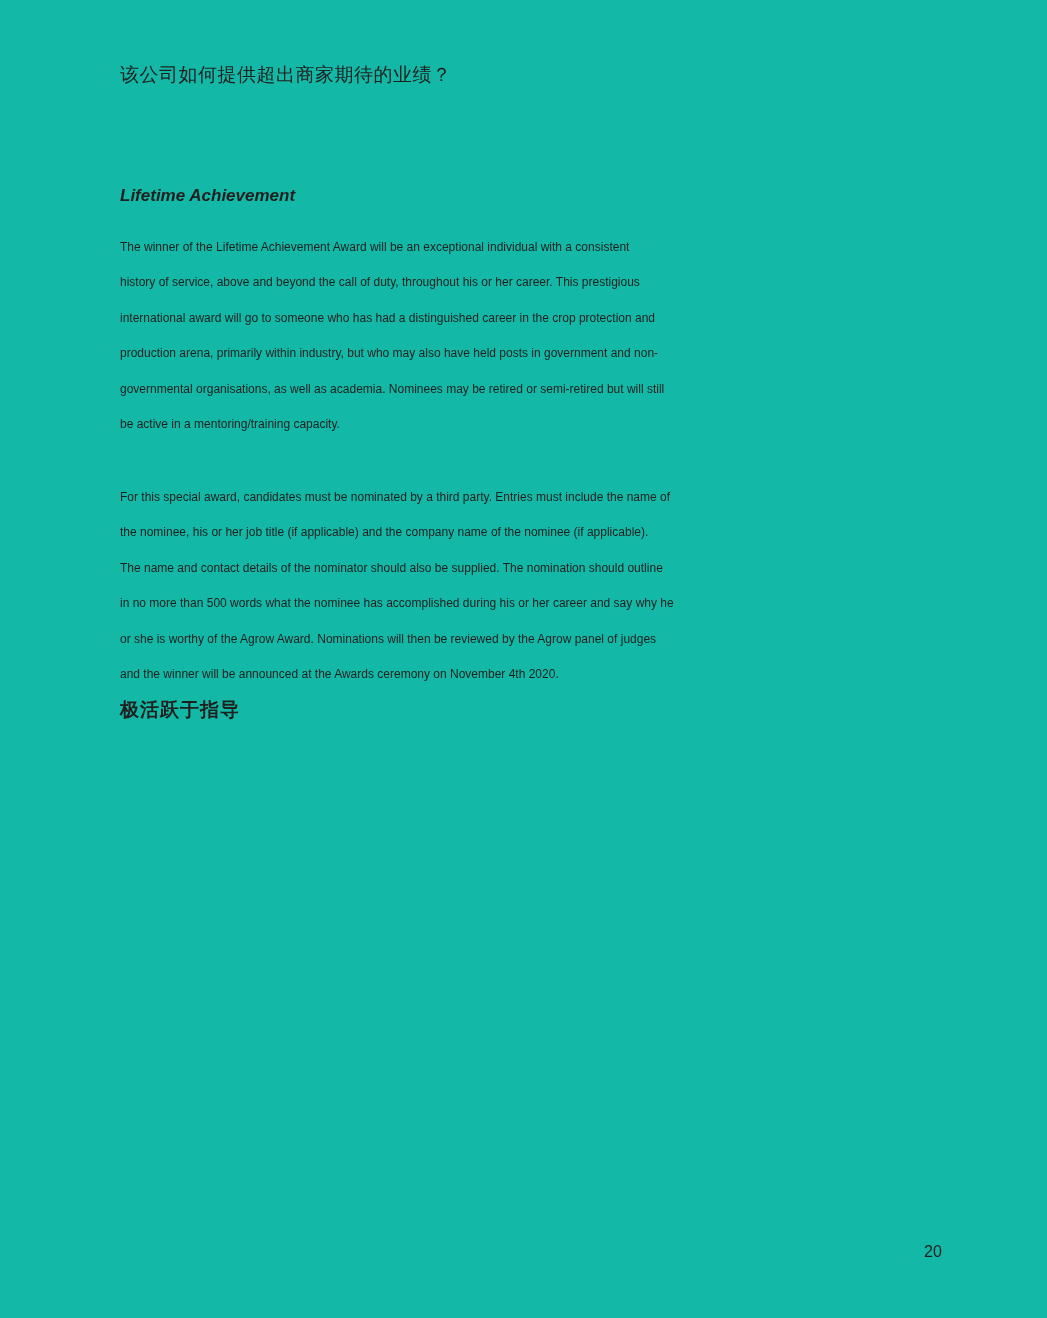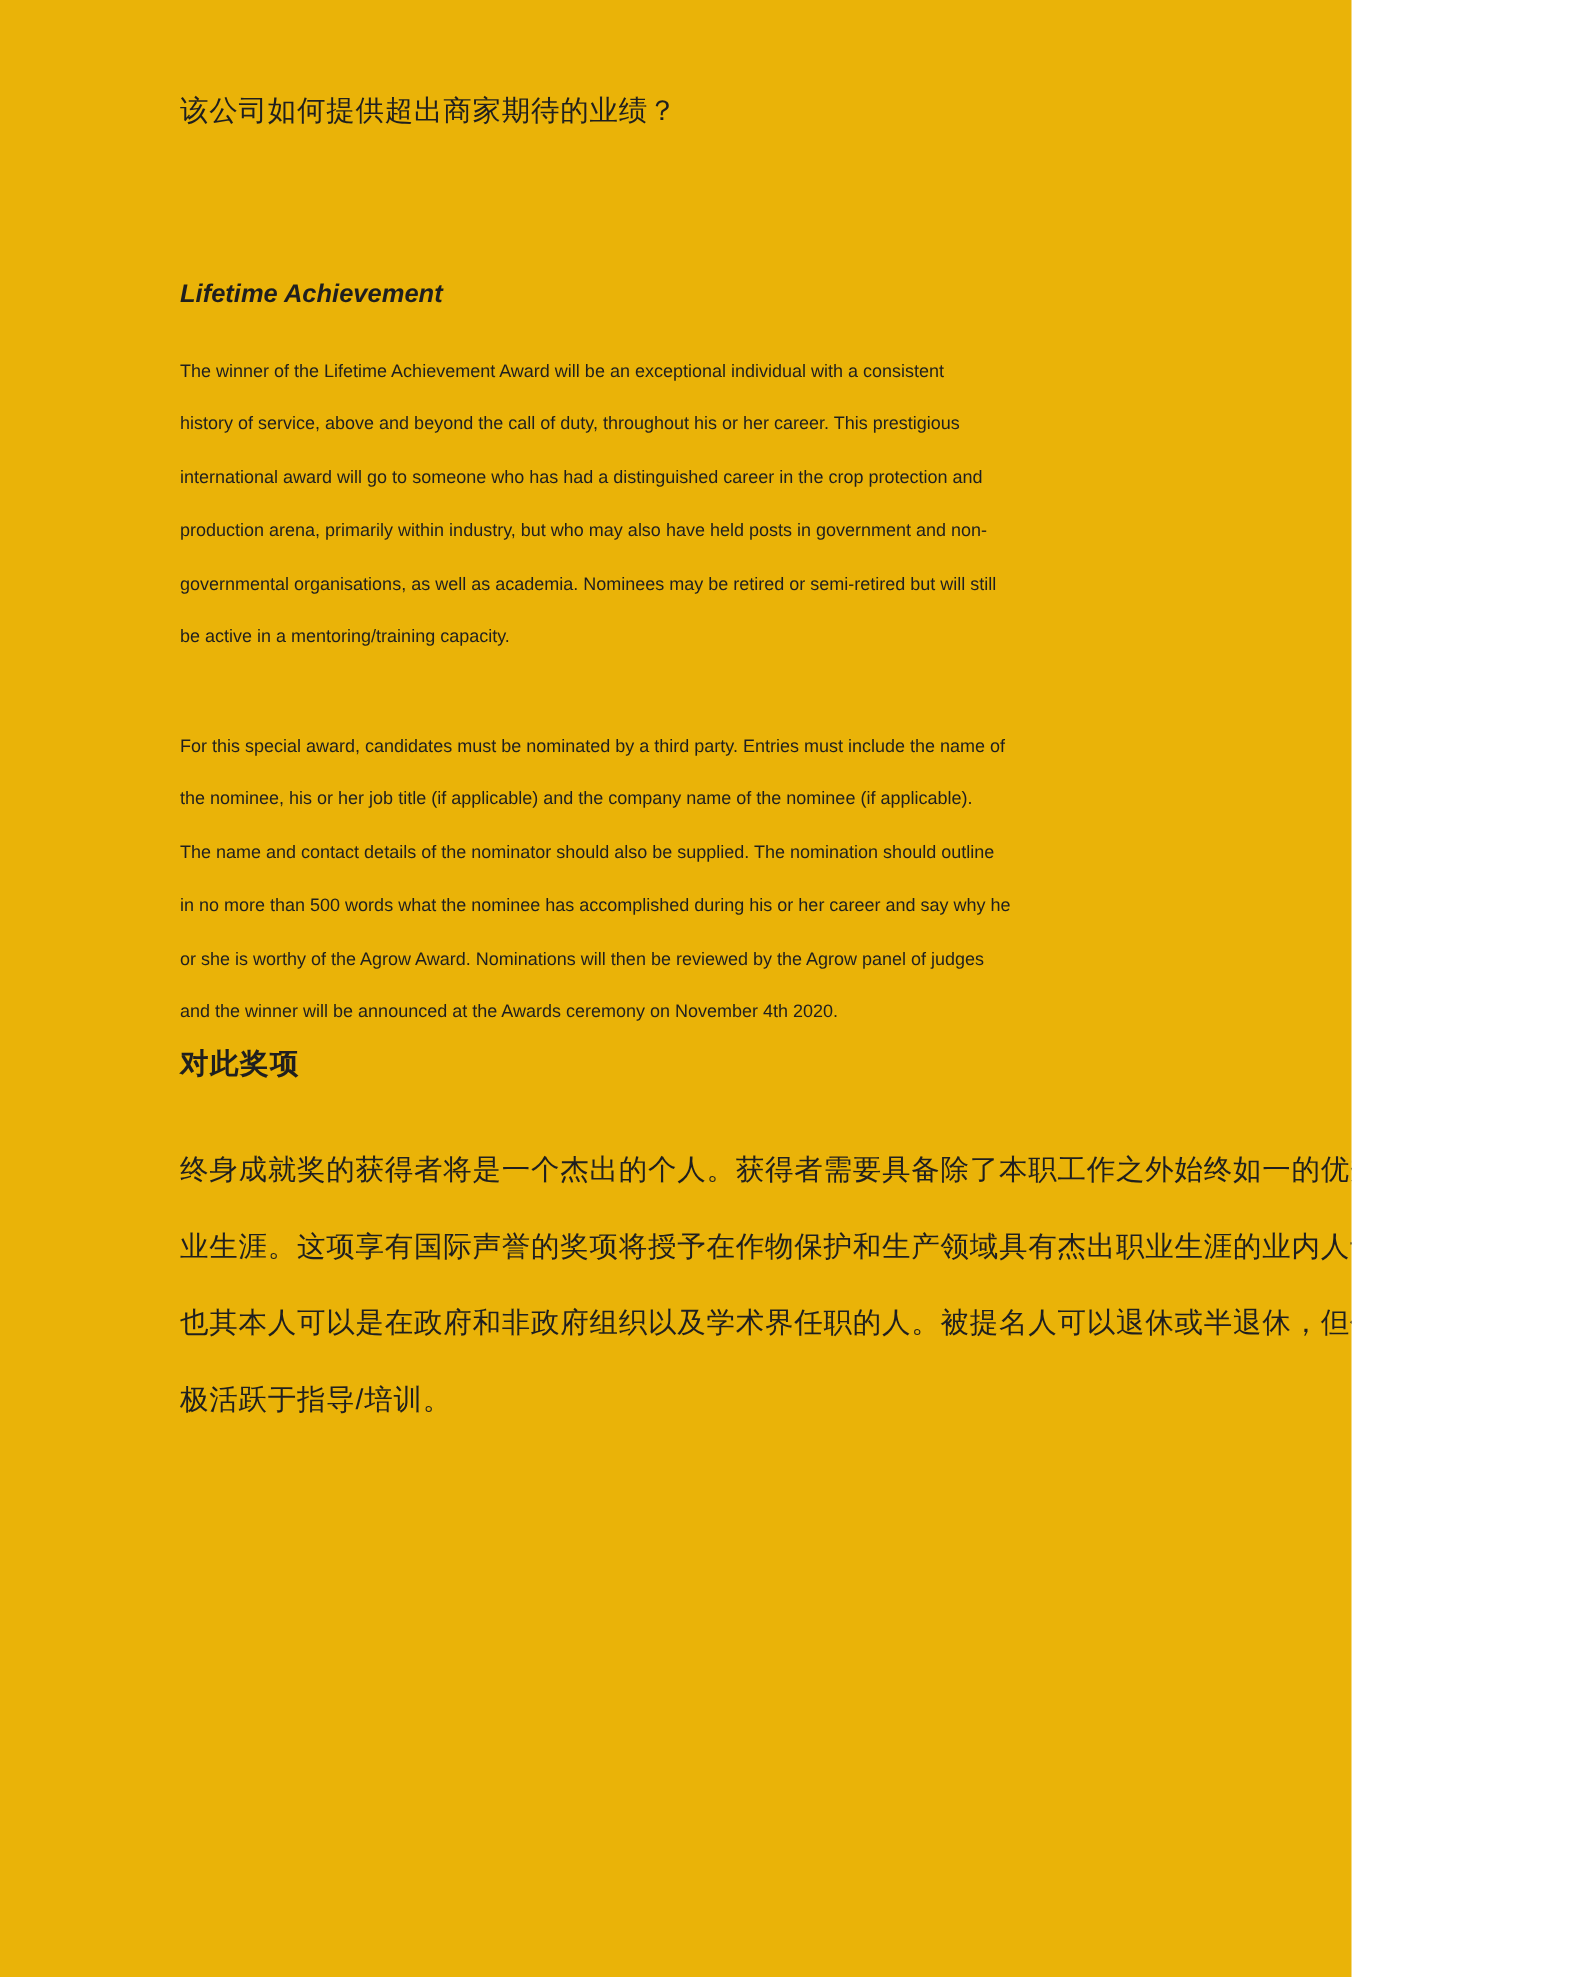--- a/index.html
+++ b/index.html
@@ -2,23 +2,23 @@
 <html><head>
 <meta charset="utf-8">
 <style>
   html, body {
     margin: 0;
     padding: 0;
     background: #ffffff;
   }
   .page {
     position: relative;
-    width: 901px;
+    width: 1047px;
     height: 1318px;
-    background: #eab308;
+    background: #14b8a6;
     font-family: "Liberation Sans", sans-serif;
     color: #1f1f1f;
     overflow: hidden;
   }
   .zh-question {
     position: absolute;
     left: 120px;
     top: 62px;
     margin: 0;
     font-size: 19px;
@@ -92,22 +92,18 @@
 governmental organisations, as well as academia. Nominees may be retired or semi-retired but will still
 be active in a mentoring/training capacity.</p>
 
   <p class="en-para p2">For this special award, candidates must be nominated by a third party. Entries must include the name of
 the nominee, his or her job title (if applicable) and the company name of the nominee (if applicable).
 The name and contact details of the nominator should also be supplied. The nomination should outline
 in no more than 500 words what the nominee has accomplished during his or her career and say why he
 or she is worthy of the Agrow Award. Nominations will then be reviewed by the Agrow panel of judges
 and the winner will be announced at the Awards ceremony on November 4th 2020.</p>
 
-  <h2 class="zh-heading">对此奖项</h2>
+  <h2 class="zh-heading">极活跃于指导</h2>
 
-  <p class="zh-para q1">终身成就奖的获得者将是一个杰出的个人。获得者需要具备除了本职工作之外始终如一的优秀职
-业生涯。这项享有国际声誉的奖项将授予在作物保护和生产领域具有杰出职业生涯的业内人士。
-也其本人可以是在政府和非政府组织以及学术界任职的人。被提名人可以退休或半退休，但仍积
-极活跃于指导/培训。</p>
 
 
   <div class="page-number">20</div>
 </div>
 
 </body></html>

